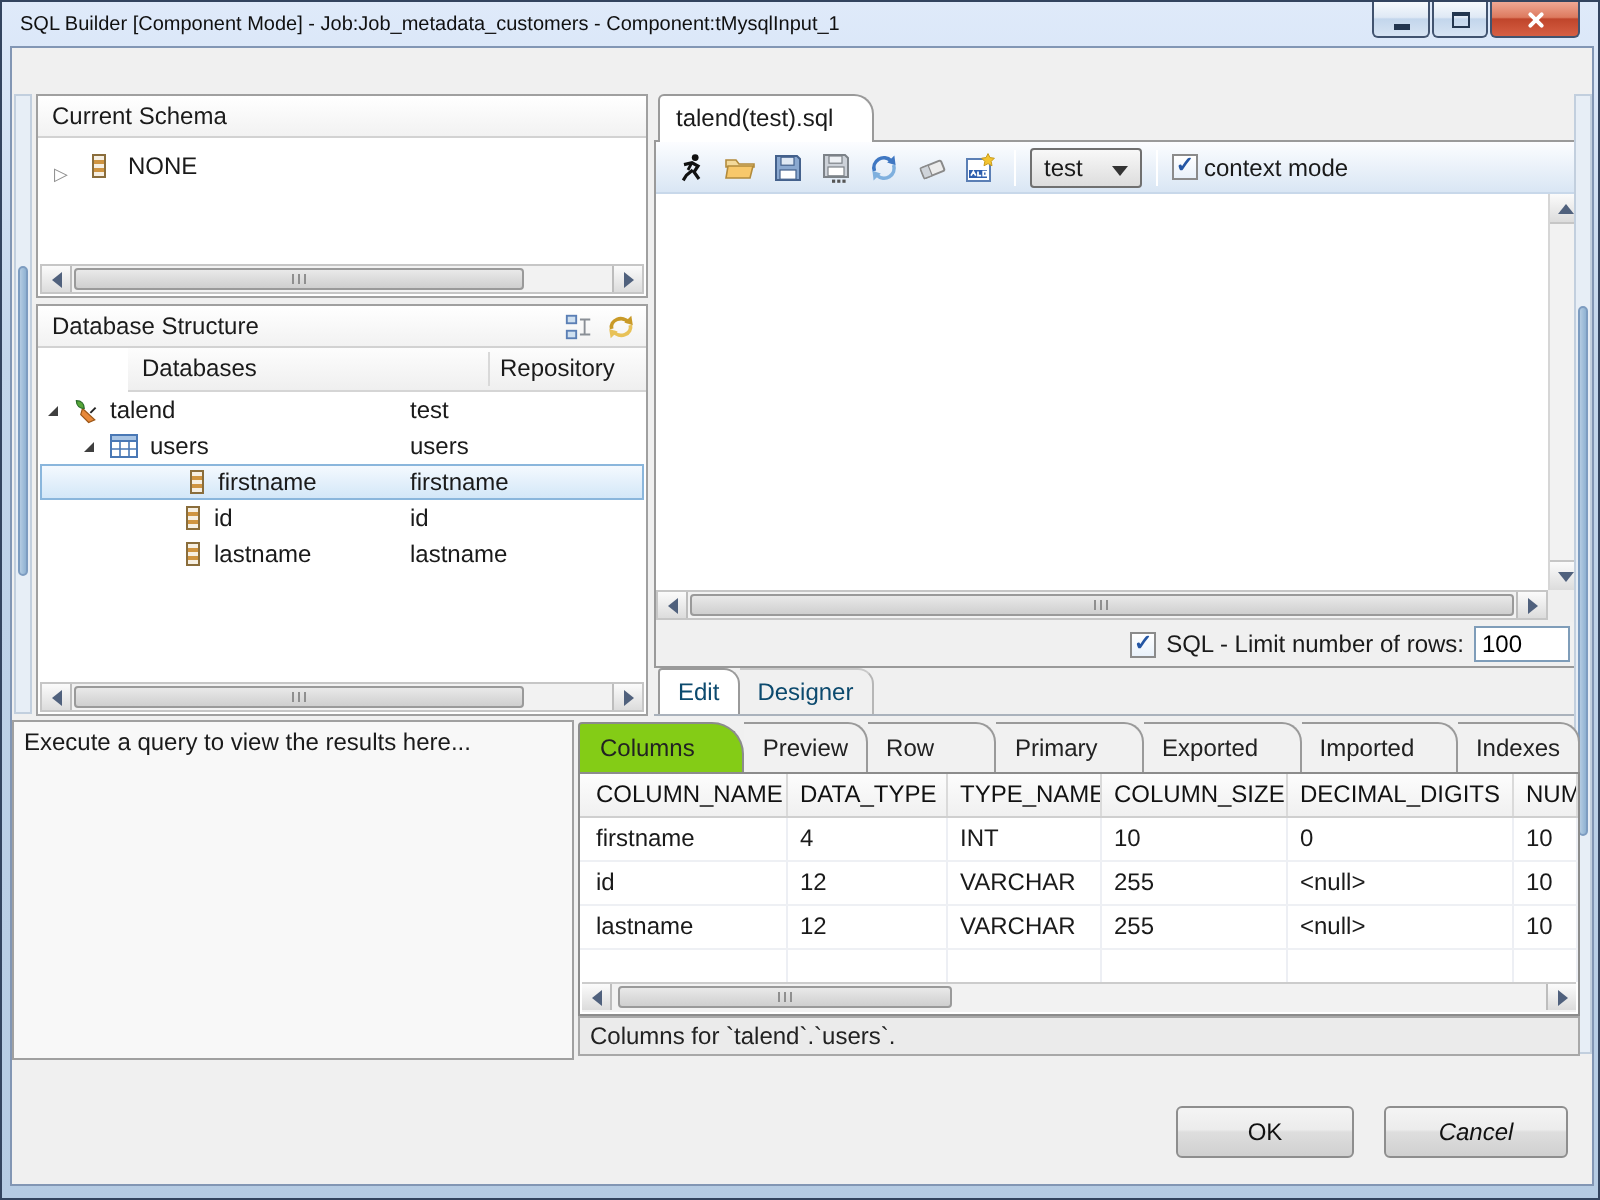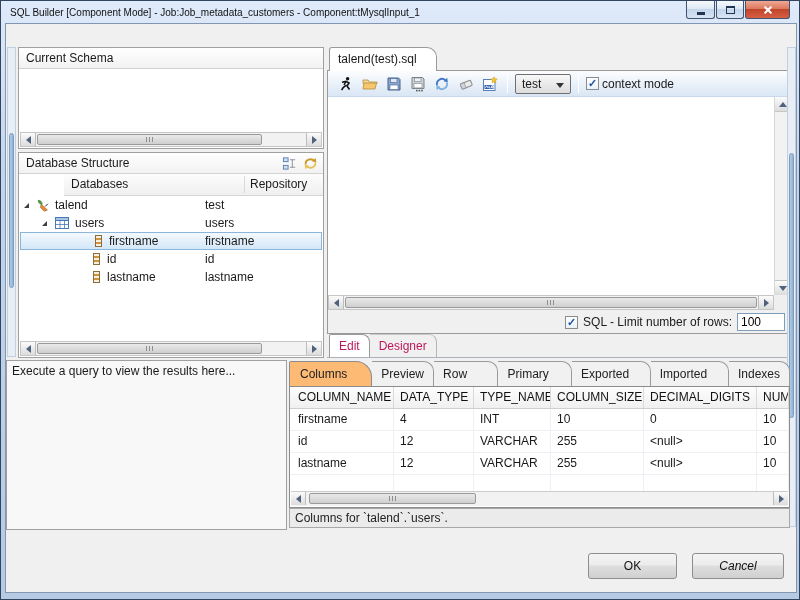--- a/index.html
+++ b/index.html
@@ -104,32 +104,32 @@
   .sqlarea { position:absolute; left:0; top:26px; right:16px; height:198px; background:#fff; }
   .ed .vscroll { top:26px; right:0; height:198px; }
   .ed .hscroll { left:0; top:224px; right:16px; }
   .ed .corner { position:absolute; right:0; top:224px; width:16px; height:16px; background:#efefef; }
   .limitrow { position:absolute; left:0; right:0; top:240px; height:22px; display:flex;
               align-items:center; justify-content:flex-end; gap:5px; padding-right:5px; }
   .limit-input { width:48px; height:18px; border:1px solid #7f9db9; padding:0 3px;
               font:12px "Liberation Sans",sans-serif; }
   .ed-tabs { position:absolute; left:0; bottom:0; height:24px; right:0;
              border-bottom:1px solid #aab2bc; display:flex; align-items:flex-end; padding-left:2px; }
-  .etab { height:23px; line-height:22px; padding:0 9px; color:#be185d; }
+  .etab { height:23px; line-height:22px; padding:0 9px; color:#0c4a6e; }
   .etab.active { background:#fff; border:1px solid #9a9a9a; border-bottom:none;
                  border-radius:2px 8px 0 0; }
   .etab.inactive { border-right:1px solid #b6b6b6; border-top:1px solid #c9c9c9;
                  border-radius:0 8px 0 0; }
 
   
   .md { position:absolute; left:283px; top:336px; width:501px; height:170px; }
   .md-tabs { position:absolute; left:0; top:0; right:0; height:26px; display:flex; align-items:flex-end; }
   .mtab { height:25px; line-height:24px; padding:0 9px; border-top:1px solid #9a9a9a;
           border-right:1px solid #9a9a9a; border-radius:0 10px 0 0; background:#f1f1f1; color:#222; }
-  .mtab.active { background:#fdba74; border:1px solid #8c8c8c; border-bottom:none;
+  .mtab.active { background:#84cc16; border:1px solid #8c8c8c; border-bottom:none;
           border-radius:2px 16px 0 0; padding:0 24px 0 10px; }
   .md-frame { position:absolute; left:0; top:26px; right:0; height:122px;
               border:1px solid #8c8c8c; background:#fff; }
   .trow { display:flex; height:22px; line-height:21px; }
   .trow.thead { background:linear-gradient(#fdfdfd,#f0f0f0); border-bottom:1px solid #cfcfcf; height:22px; }
   .trow.thead .td { border-right:1px solid #dadada; color:#111; }
   .td { padding-left:6px; border-right:1px solid #edeff4; overflow:hidden; white-space:nowrap; }
   .trow.data { border-bottom:1px solid #eef0f4; }
   .c0{width:104px;padding-left:8px;} .c1{width:80px;} .c2{width:77px;} .c3{width:93px;}
   .c4{width:113px;} .c5{flex:1;}
@@ -172,20 +172,25 @@
   <div class="client">
 
     <div class="vstrip" style="left:1px; top:23px; width:9px; height:310px;">
       <div class="vthumb" style="top:85px; height:155px;"></div>
     </div>
 
     <div class="panel" style="left:12px; top:23px; width:306px; height:102px;">
       <div class="section-hdr">
         <span>Current Schema</span>
       </div>
+      <div class="cs-row tree-row">
+        <span class="tw tw-col"></span>
+        <span class="col-icon"></span>
+        <span class="lbl">NONE</span>
+      </div>
       <div class="hscroll" style="left:1px; right:1px; bottom:1px;">
         <span class="sb sbl"></span>
         <div class="hthumb" style="left:16px; width:225px;"></div>
         <span class="sb sbr"></span>
       </div>
     </div>
 
     <div class="panel" style="left:12px; top:128px; width:306px; height:206px;">
       <div class="section-hdr">
         <span>Database Structure</span>

